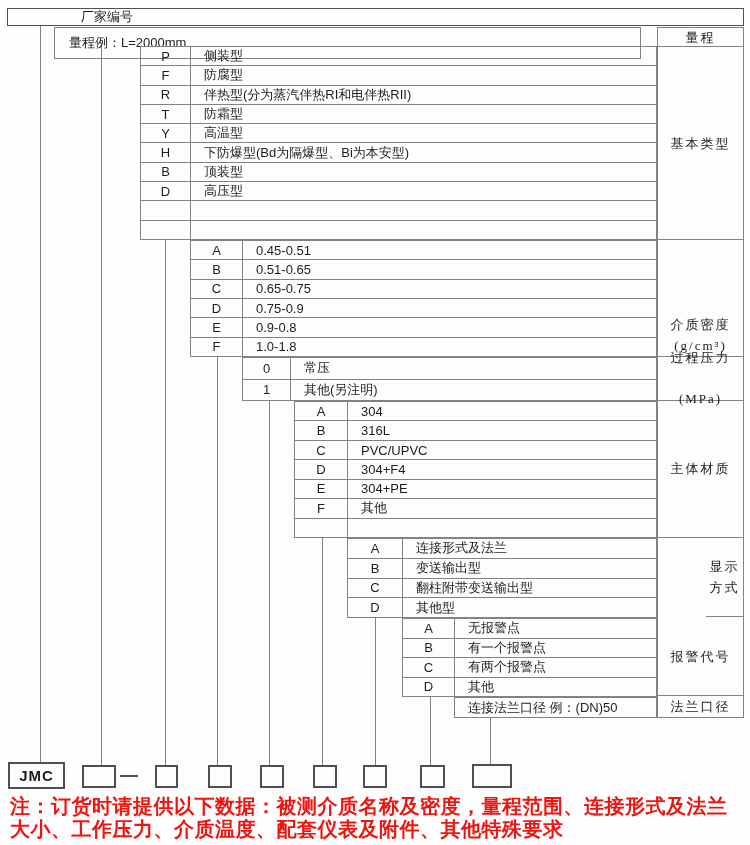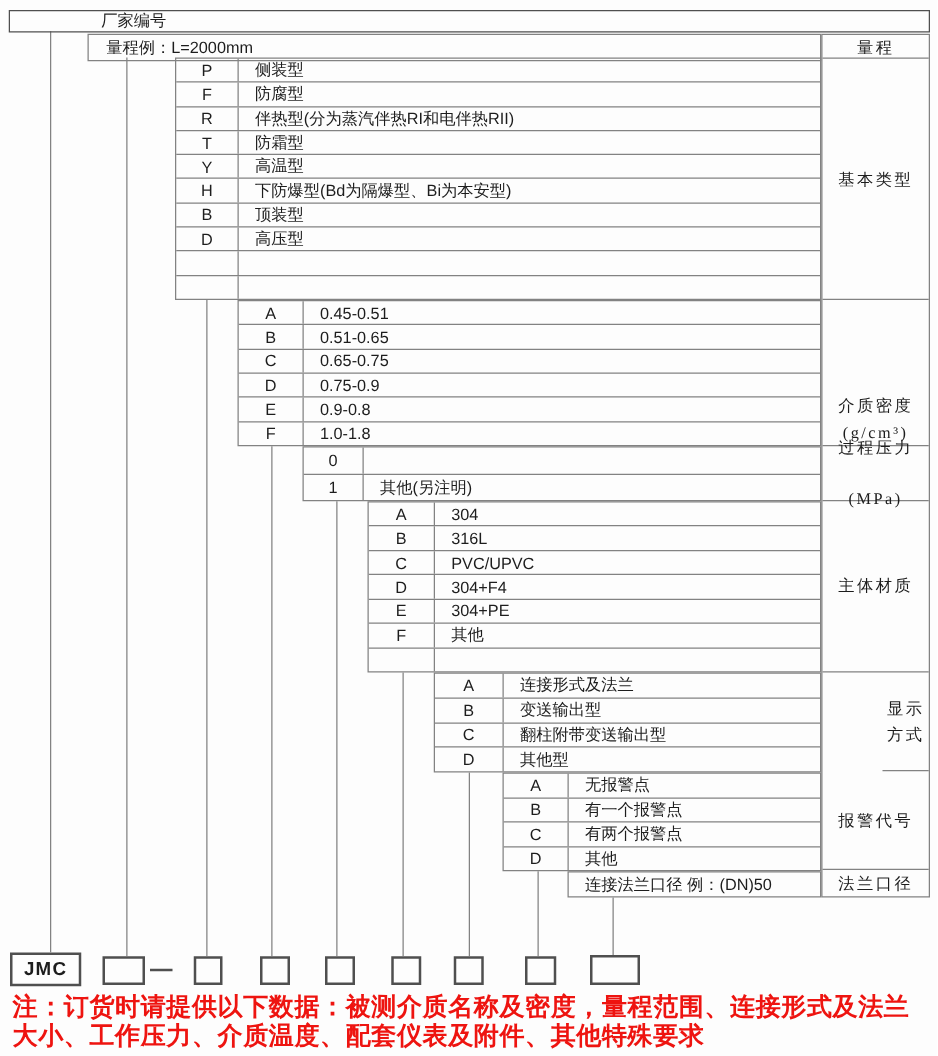--- a/index.html
+++ b/index.html
@@ -23,21 +23,21 @@
   .vl-pressure{left:269px;top:401px;height:364px;}
   .vl-material{left:322px;top:538px;height:227px;}
   .vl-display{left:375px;top:618px;height:147px;}
   .vl-alarm{left:430px;top:697px;height:68px;}
   .vl-flange{left:490px;top:718px;height:47px;}
 
   
   .factory-box{position:absolute;left:7px;top:8px;width:737px;height:18px;
     border:1px solid var(--dark);display:flex;align-items:center;padding-left:73px;
     font-size:13px;}
-  .range-row{position:absolute;left:70px;top:27px;width:587px;height:22px;
+  .range-row{position:absolute;left:54px;top:27px;width:587px;height:32px;
     border:1px solid var(--line);display:flex;align-items:center;padding-left:14px;
     font-size:13px;}
 
   
   .tbl{position:absolute;border:1px solid var(--line);display:flex;flex-direction:column;font-size:13px;}
   .trow{flex:1;display:flex;border-top:1px solid var(--line);min-height:0;}
   .trow:first-child{border-top:none;}
   .tcode{border-right:1px solid var(--line);display:flex;align-items:center;justify-content:center;}
   .tdesc{flex:1;display:flex;align-items:center;padding-left:13px;white-space:nowrap;overflow:hidden;}
   .t-basic{left:140px;top:46px;width:517px;height:194px;}
@@ -178,20 +178,21 @@
       </div>
     <div class="trow">
         <div class="tcode">F</div>
         <div class="tdesc">1.0-1.8</div>
       </div>
   </div>
 
   <div class="tbl t-pressure">
     <div class="trow">
         <div class="tcode">0</div>
+        <div class="tdesc">常压</div>
       </div>
     <div class="trow">
         <div class="tcode">1</div>
         <div class="tdesc">其他(另注明)</div>
       </div>
   </div>
 
   <div class="tbl t-material">
     <div class="trow">
         <div class="tcode">A</div>

